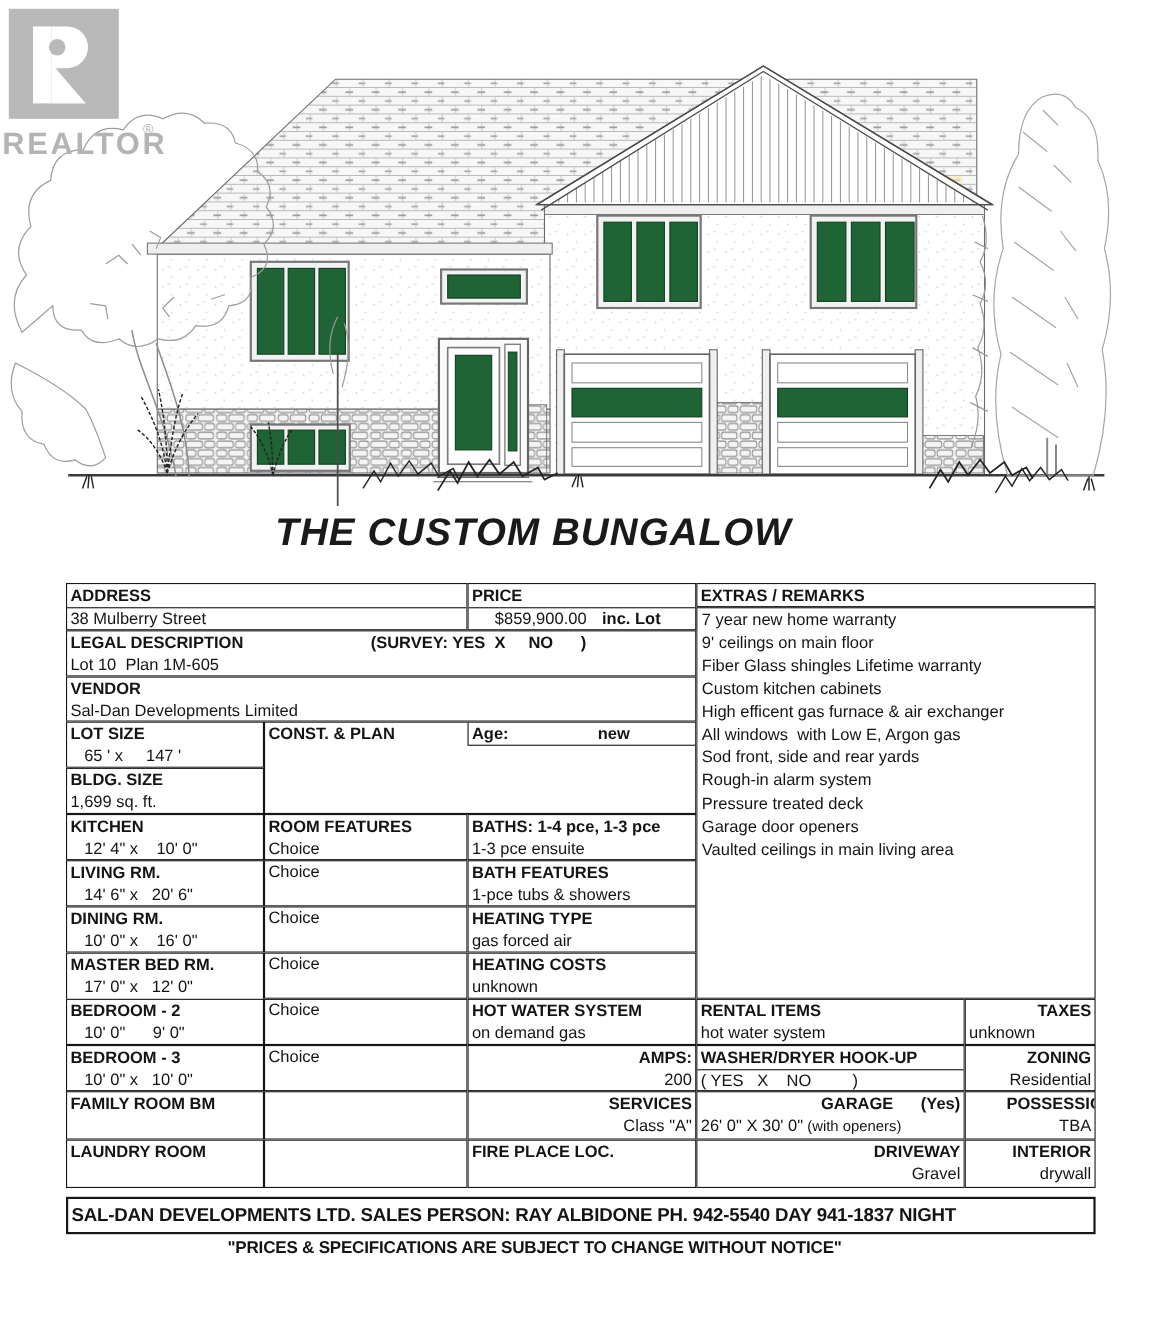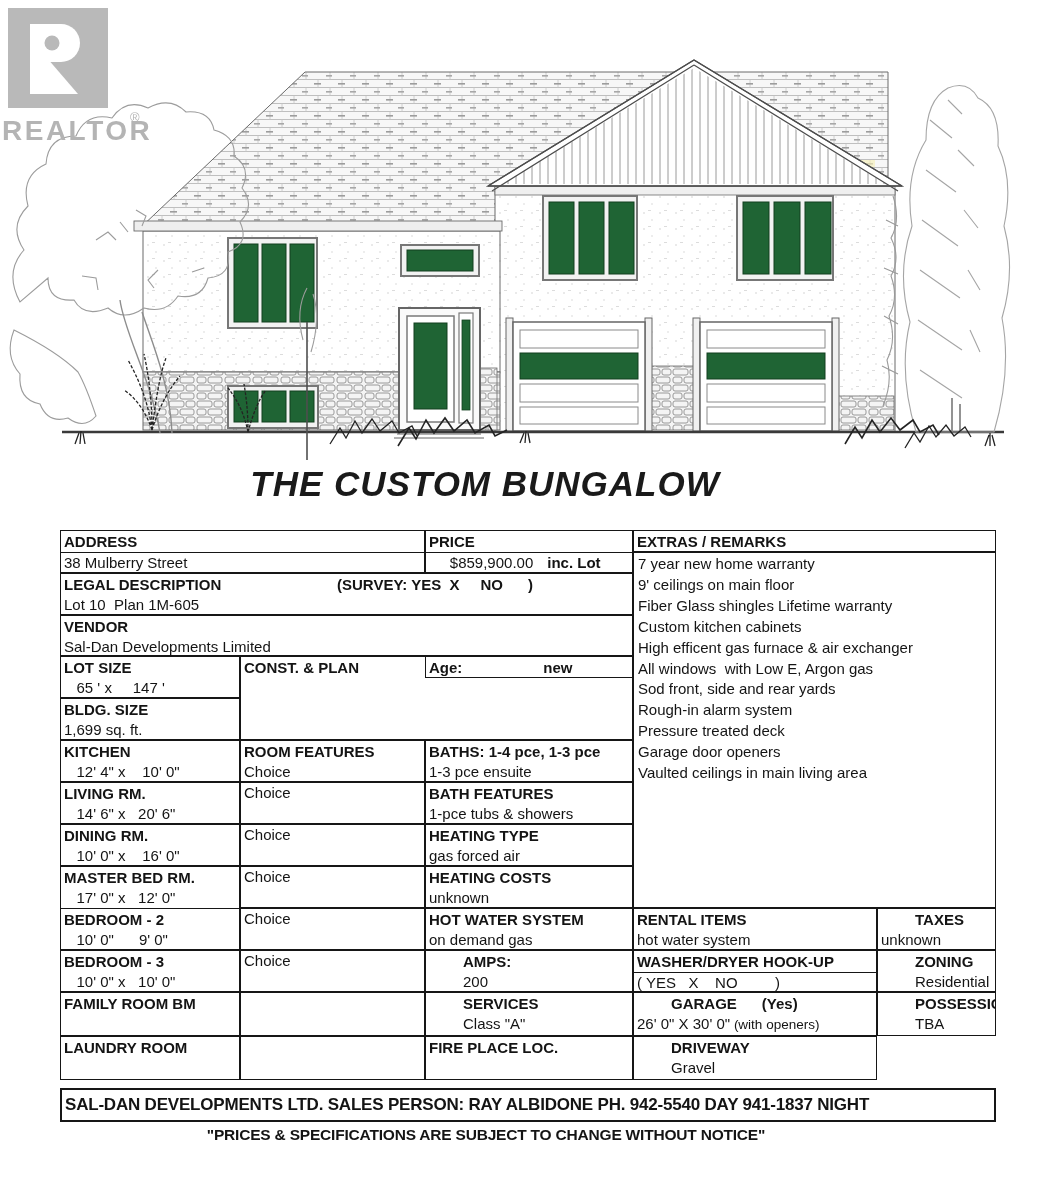--- a/index.html
+++ b/index.html
@@ -6,21 +6,21 @@
   .page{position:relative;width:1052px;height:1200px;background:#ffffff;overflow:hidden;
         font-family:"Liberation Sans",sans-serif;color:#141414;}
   .house-svg{position:absolute;left:0;top:0;}
   .title{position:absolute;left:60px;top:464px;width:850px;text-align:center;
          font-size:35px;font-weight:bold;font-style:italic;letter-spacing:1px;color:#1a1a1a;}
   .sheet-table{position:absolute;left:60px;top:530px;width:936px;height:550px;}
   .cell{position:absolute;border:1.6px solid #161616;box-sizing:border-box;background:#fff;}
   .hdr{font-weight:bold;font-size:15px;line-height:21px;padding:0 3px;white-space:pre;overflow:hidden;}
   .val{font-size:15px;line-height:20px;padding:0 3px;white-space:pre;overflow:hidden;}
   .split > .hdr{border-bottom:1.4px solid #161616;}
-  .c{text-align:left;padding-left:37px;}
+  .c{text-align:right;padding-left:37px;}
   .extras-body{padding-top:1px;}
   .extras-line{font-size:15px;line-height:20.9px;padding:0 4px;white-space:pre;}
   .survey{position:absolute;left:276px;top:0;}
   .legal-hdr{position:relative;}
   .cp-val{position:absolute;left:3px;top:41px;font-weight:bold;font-size:15.5px;line-height:21px;white-space:pre;}
   .age-row{display:flex;gap:14px;}
   .age-new{margin-left:67px;}
   .b{font-weight:bold;margin-left:14px;}
   .note{font-size:13.5px;}
   .footer-box{position:absolute;left:60px;top:1088px;width:936px;height:34px;border:2px solid #161616;
@@ -365,18 +365,22 @@
     </div>
     <div class="cell" style="left:180px;top:506px;width:185px;height:44px"></div>
     <div class="cell" style="left:365px;top:506px;width:208px;height:44px">
       <div class="hdr">FIRE PLACE LOC.</div>
       <div class="val"></div>
     </div>
     <div class="cell" style="left:573px;top:506px;width:244px;height:44px">
       <div class="hdr c">DRIVEWAY</div>
       <div class="val c">Gravel</div>
     </div>
+    <div class="cell" style="left:817px;top:506px;width:119px;height:44px">
+      <div class="hdr c">INTERIOR</div>
+      <div class="val c">drywall</div>
+    </div>
   </div>
 
   <div class="footer-box">SAL-DAN DEVELOPMENTS LTD. SALES PERSON: RAY ALBIDONE PH. 942-5540 DAY 941-1837 NIGHT</div>
   <div class="footer-note">"PRICES &amp; SPECIFICATIONS ARE SUBJECT TO CHANGE WITHOUT NOTICE"</div>
 
 </div>
 
 </body></html>

